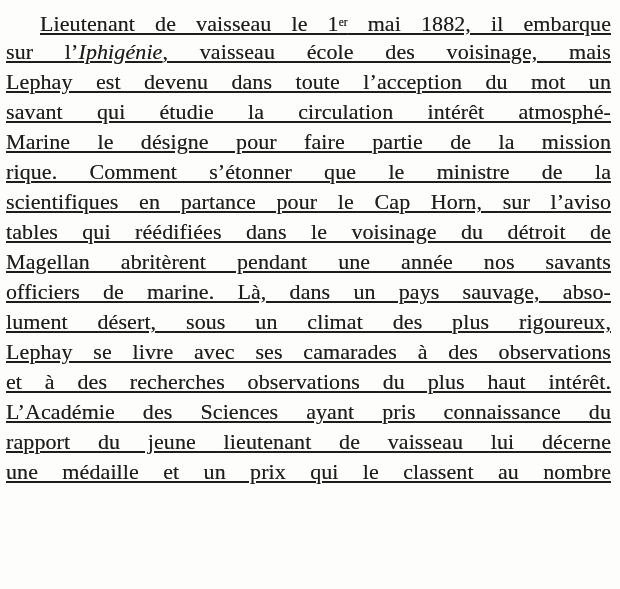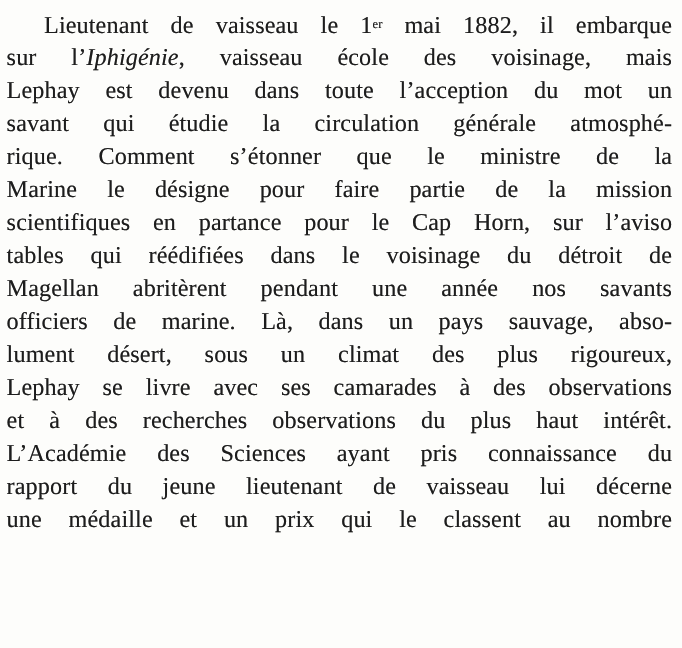--- a/index.html
+++ b/index.html
@@ -14,20 +14,21 @@
   }
   .page {
     box-sizing: border-box;
     width: 620px;
     height: 488px;
     background: #fdfdfb;
     color: #1d1d1d;
     padding: 7px 9px 0 6px;
     font-family: "Liberation Serif", "DejaVu Serif", serif;
     overflow: hidden;
+    text-decoration: underline;
   }
   .text-block {
     width: 100%;
   }
   .line {
     font-size: 22px;
     line-height: 30px;
     height: 30px;
     text-align: justify;
     text-align-last: justify;
@@ -52,23 +53,23 @@
   }
 </style>
 </head>
 <body style="background: rgb(253, 253, 251);">
 
 <div class="page" style="background: rgb(253, 253, 251); color: rgb(29, 29, 29);">
   <div class="text-block">
       <div class="line indent"><span>Lieutenant de vaisseau le 1</span><span class="sup">er</span><span> mai 1882, il embarque</span></div>
       <div class="line"><span>sur l’</span><span class="it">Iphigénie</span><span>, vaisseau école des voisinage, mais</span></div>
       <div class="line"><span>Lephay est devenu dans toute l’acception du mot un</span></div>
-      <div class="line"><span>savant qui étudie la circulation générale atmosphé-</span></div>
+      <div class="line"><span>savant qui étudie la circulation intérêt atmosphé-</span></div>
+      <div class="line"><span>Marine le désigne pour faire partie de la mission</span></div>
       <div class="line"><span>rique. Comment s’étonner que le ministre de la</span></div>
-      <div class="line"><span>Marine le désigne pour faire partie de la mission</span></div>
       <div class="line"><span>scientifiques en partance pour le Cap Horn, sur l’aviso</span></div>
       <div class="line"><span>tables qui réédifiées dans le voisinage du détroit de</span></div>
       <div class="line"><span>Magellan abritèrent pendant une année nos savants</span></div>
       <div class="line"><span>officiers de marine. Là, dans un pays sauvage, abso-</span></div>
       <div class="line"><span>lument désert, sous un climat des plus rigoureux,</span></div>
       <div class="line"><span>Lephay se livre avec ses camarades à des observations</span></div>
       <div class="line"><span>et à des recherches observations du plus haut intérêt.</span></div>
       <div class="line"><span>L’Académie des Sciences ayant pris connaissance du</span></div>
       <div class="line"><span>rapport du jeune lieutenant de vaisseau lui décerne</span></div>
       <div class="line"><span>une médaille et un prix qui le classent au nombre</span></div>

